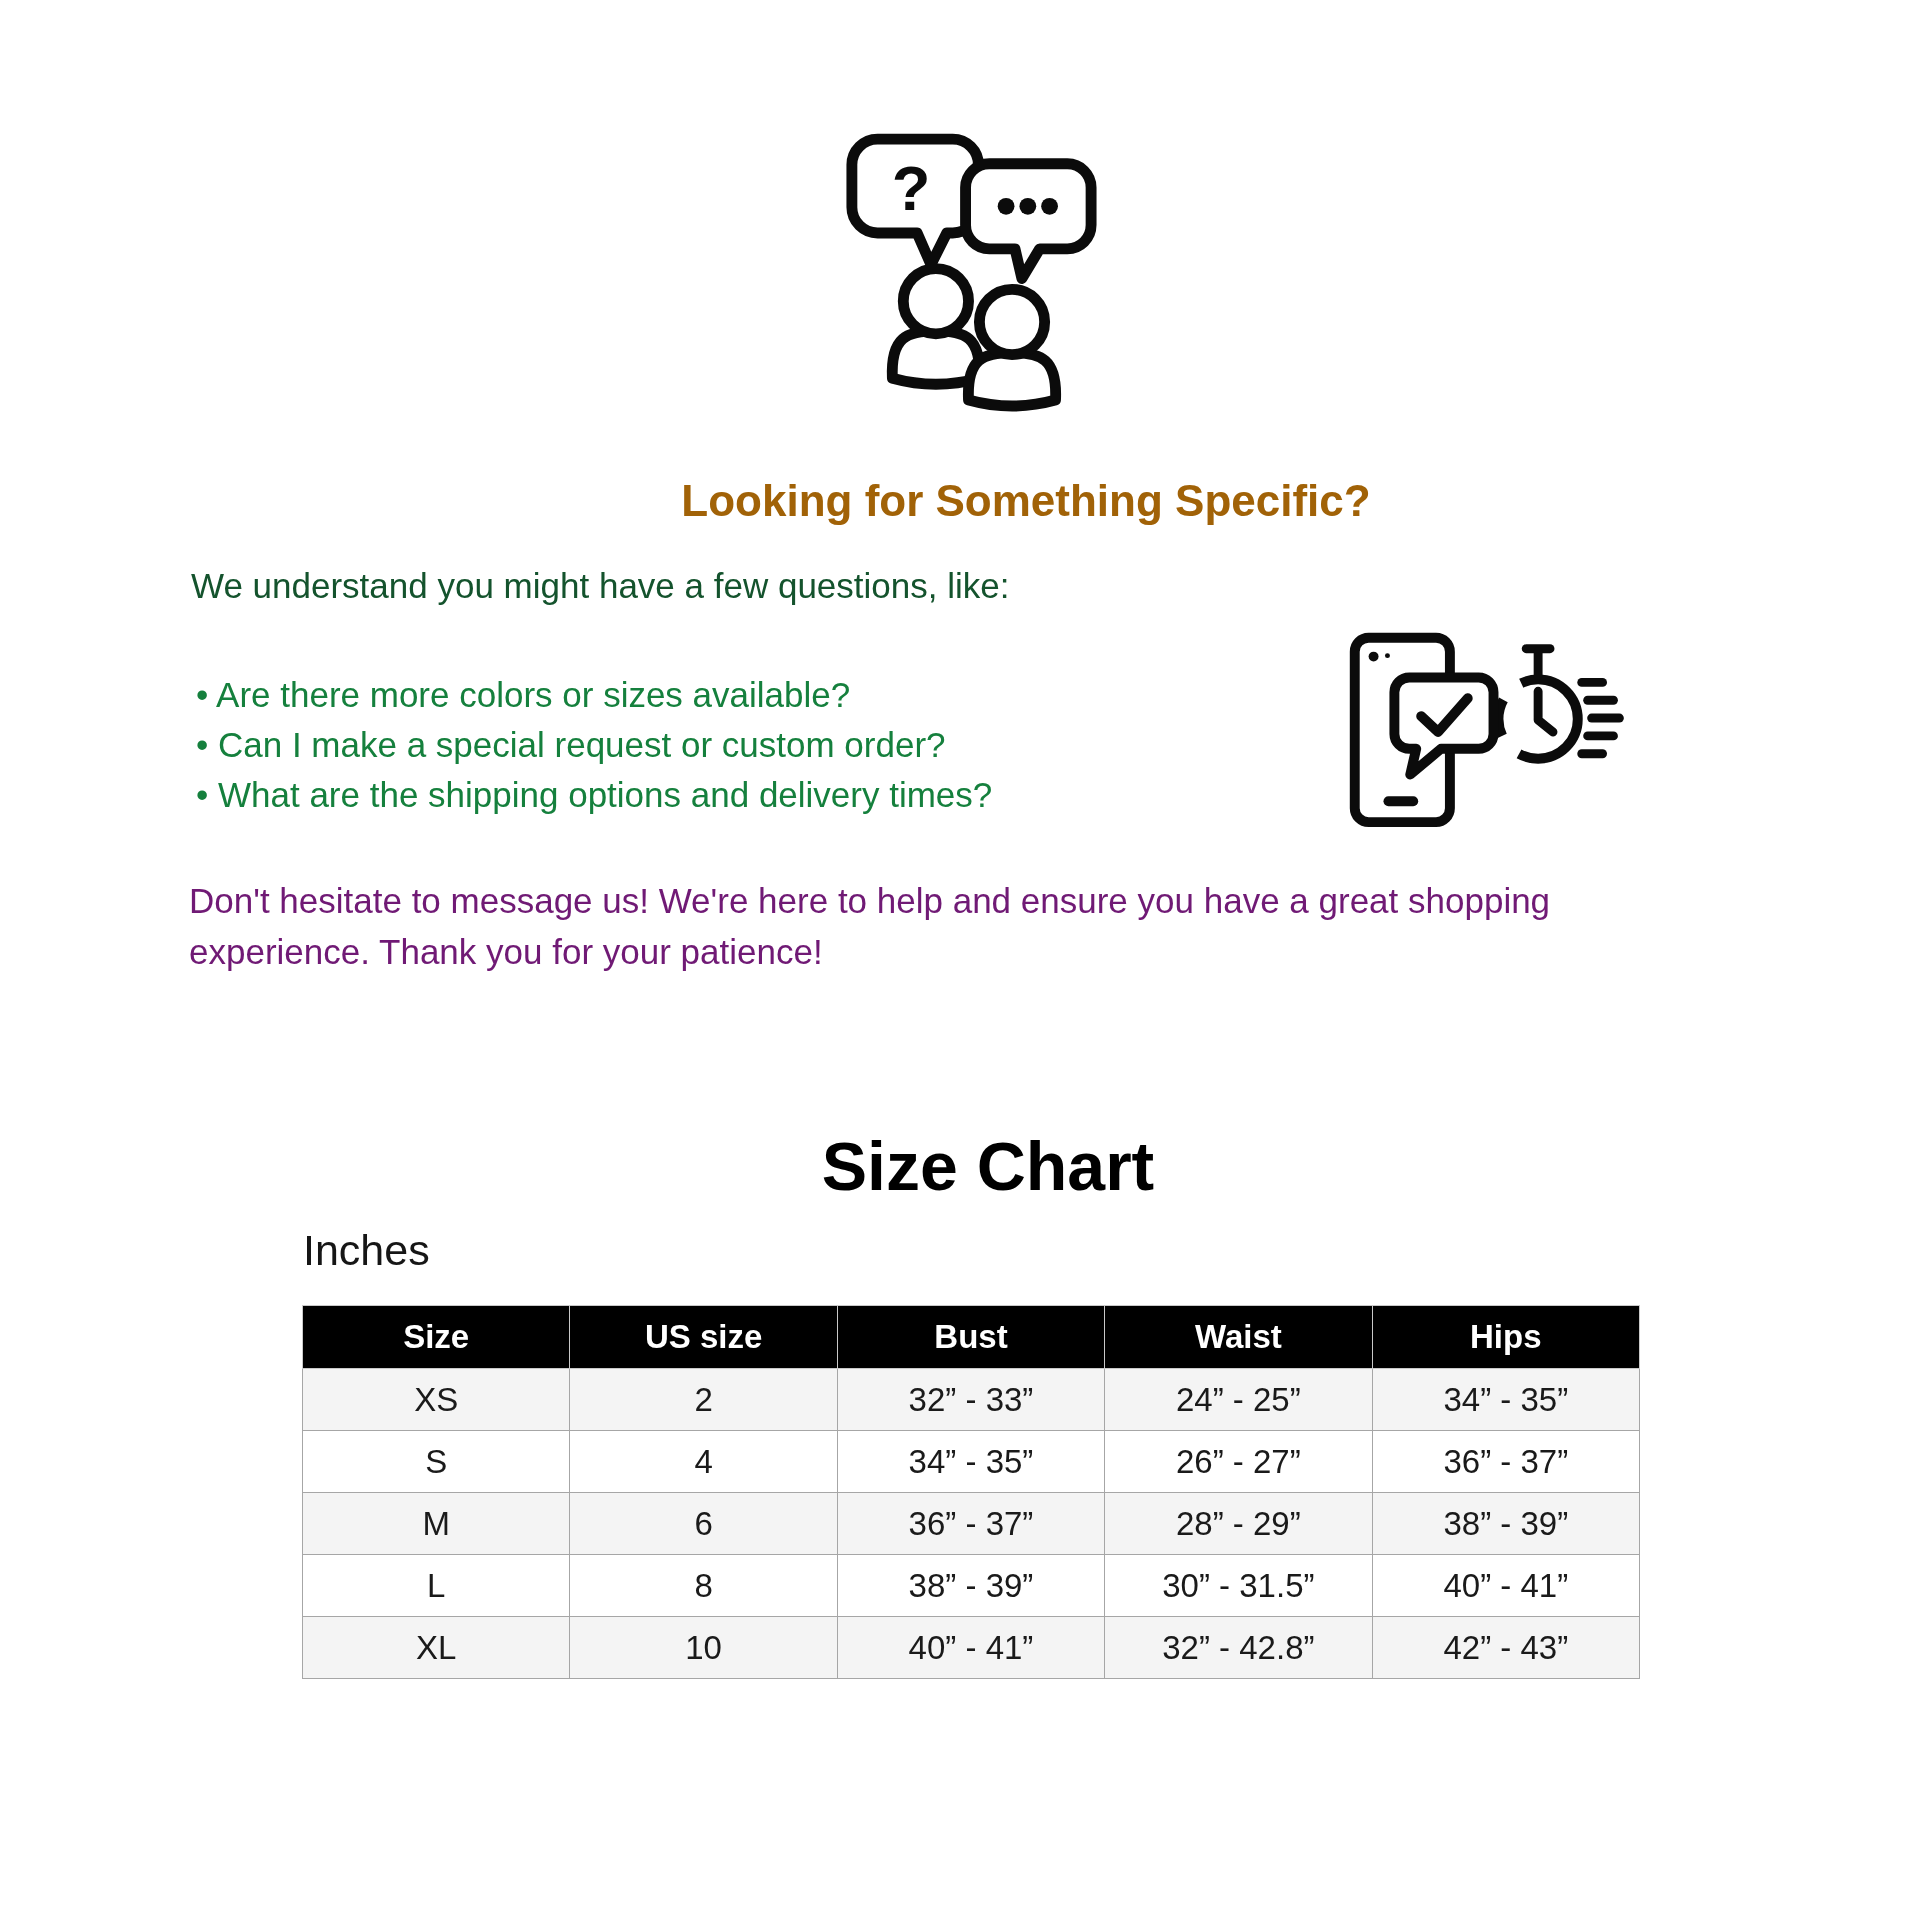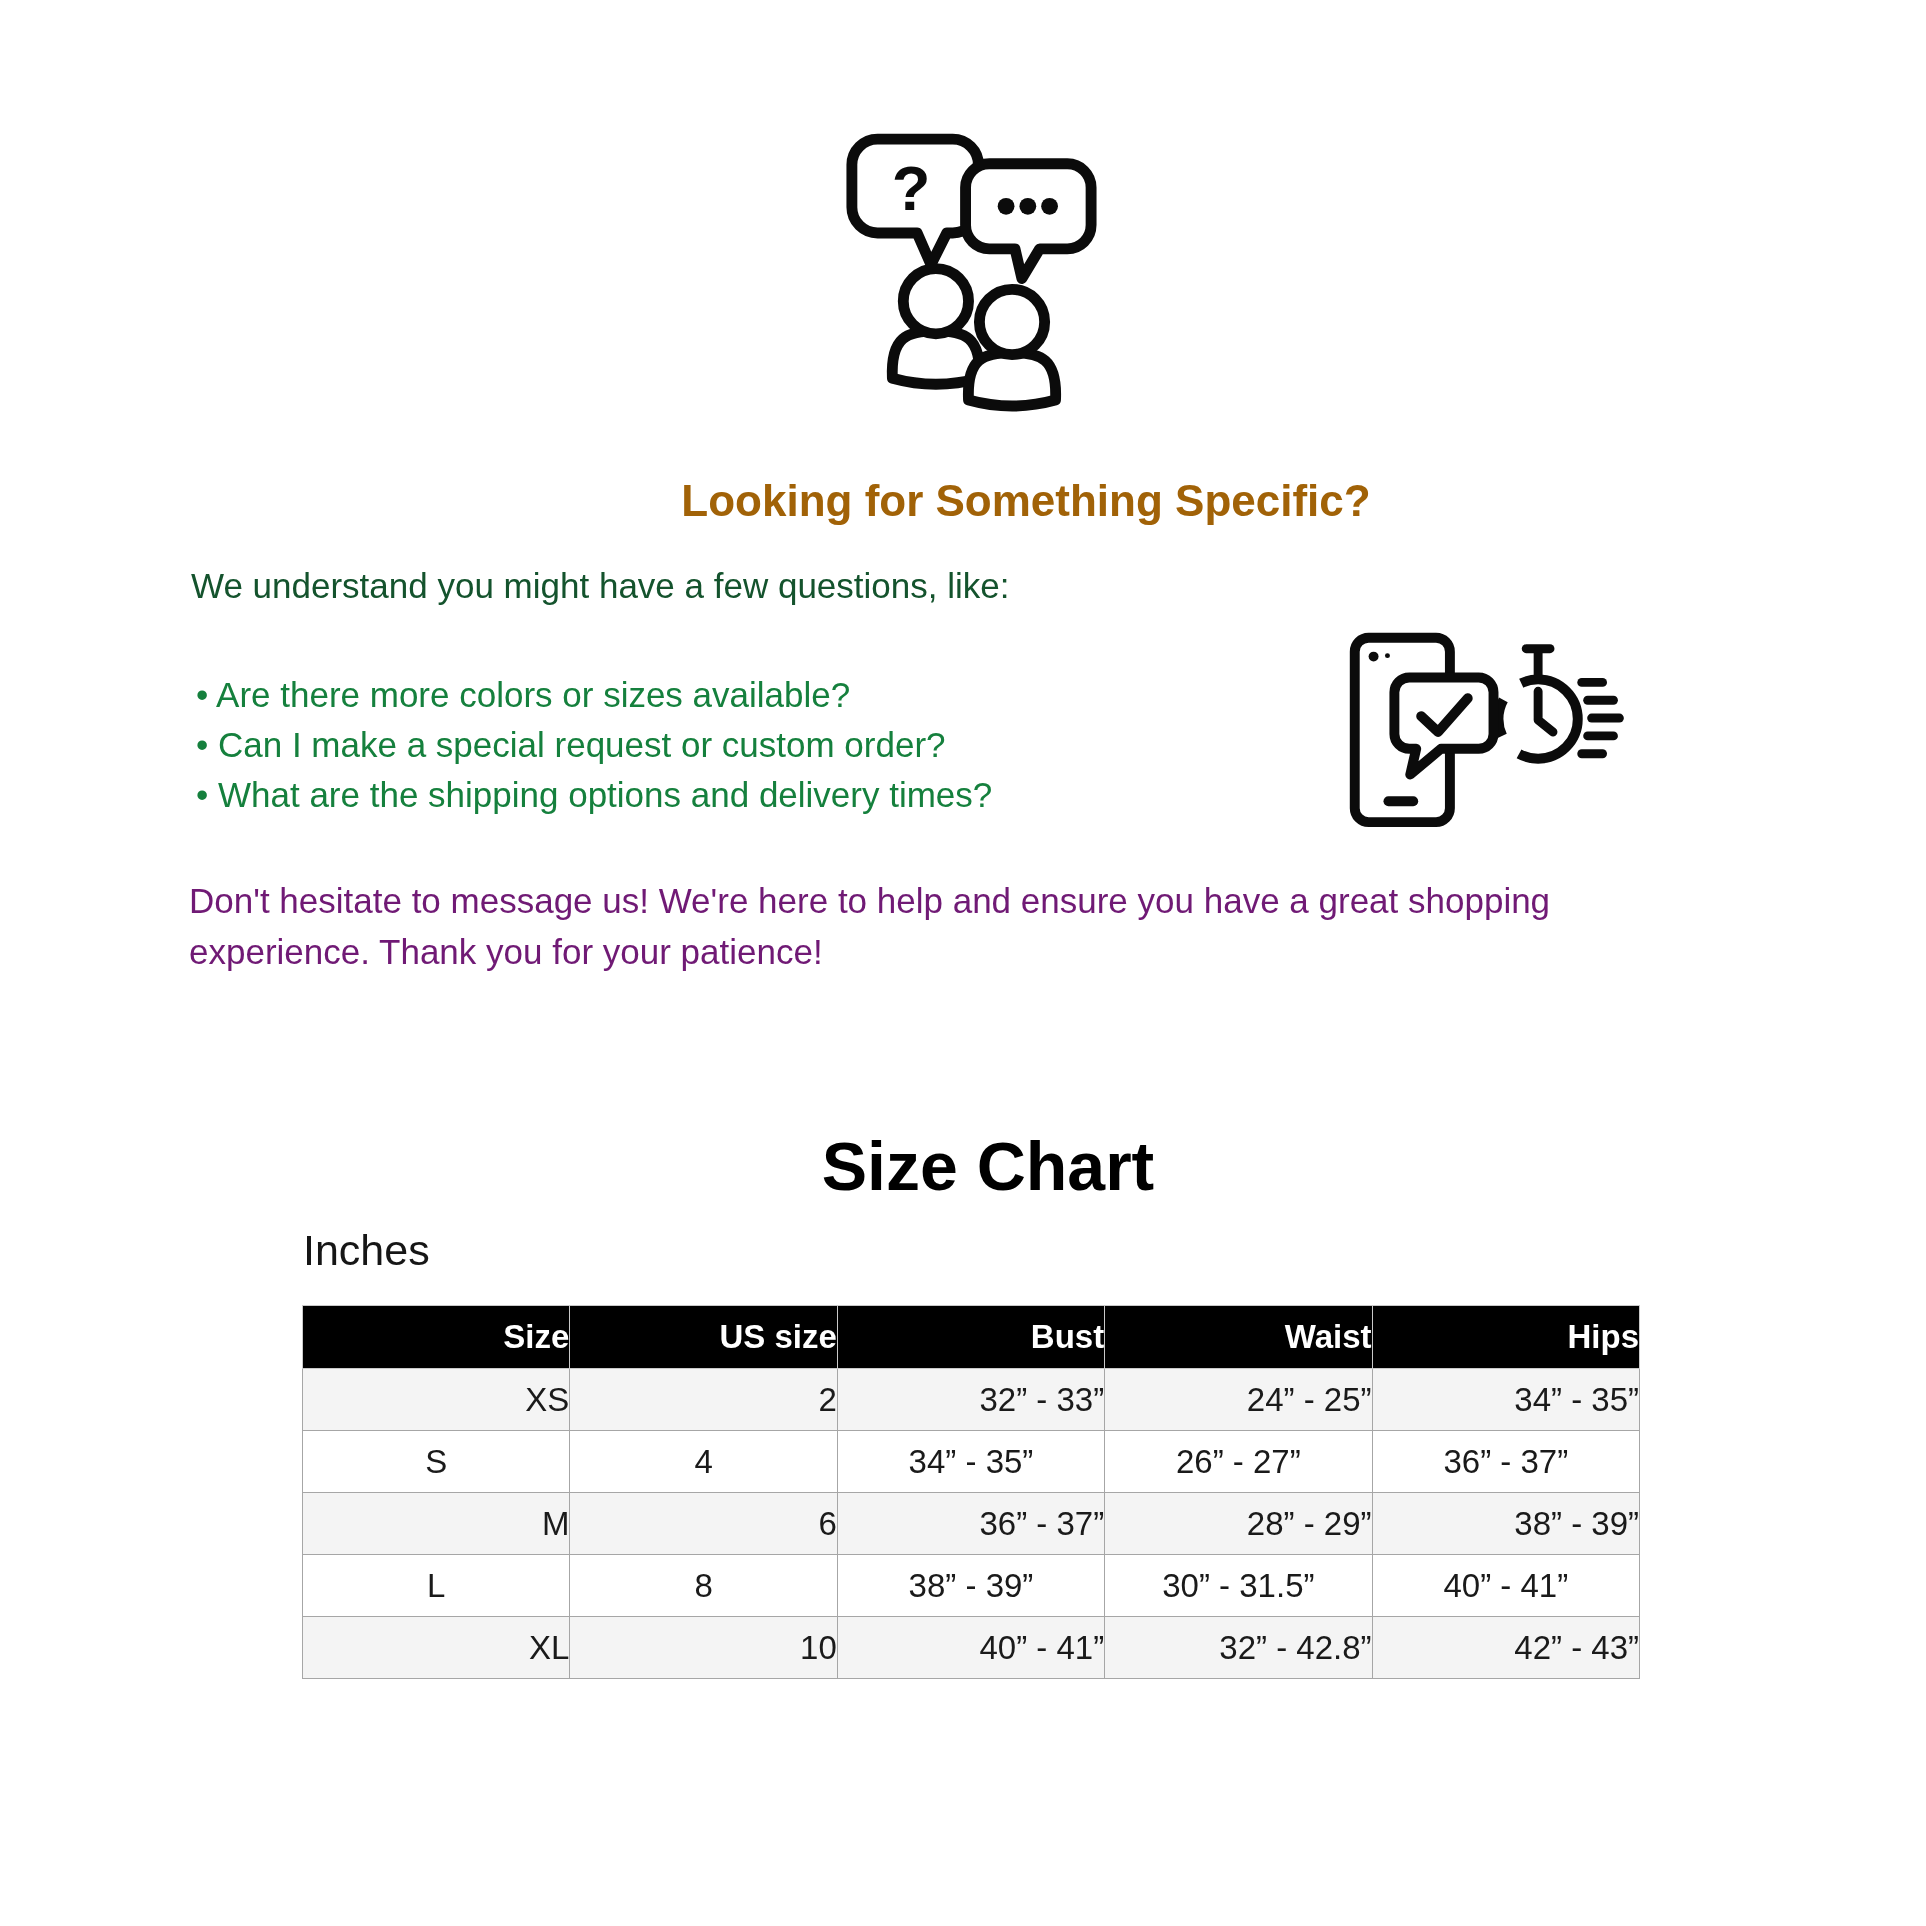--- a/index.html
+++ b/index.html
@@ -23,23 +23,23 @@
   .closing-line{white-space:nowrap;}
 
   .size-chart-title{position:absolute;top:1123px;left:979px;transform:translateX(-50%);
     margin:9px;font-size:68px;line-height:68px;font-weight:700;color:#000;white-space:nowrap;}
 
   .unit-label{position:absolute;left:303px;top:1230px;font-size:43px;line-height:40px;color:#161616;}
 
   .size-table{position:absolute;left:302px;top:1305px;width:1338px;
     border-collapse:collapse;table-layout:fixed;font-size:33px;text-align:center;}
   .size-table th{background:#000000;color:#ffffff;font-weight:700;height:63px;
-    border:1px solid #c9c9c9;padding:0;text-align:right;}
+    border:1px solid #c9c9c9;padding:12px;}
   .size-table td{height:62px;border:1px solid #a6a6a6;color:#1a1a1a;padding:0;}
-  .size-table tr.alt td{background:#f4f4f4;text-align:right;}
+  .size-table tr.alt td{background:#f4f4f4;}
   .size-table tr.plain td{background:#ffffff;}
 
   svg .ln{stroke:#0b0b0b;fill:none;stroke-linecap:round;stroke-linejoin:round;}
   svg .shp{stroke:#0b0b0b;fill:#ffffff;stroke-linejoin:round;}
 </style>
 </head>
 <body>
 
 <div class="canvas">
 

